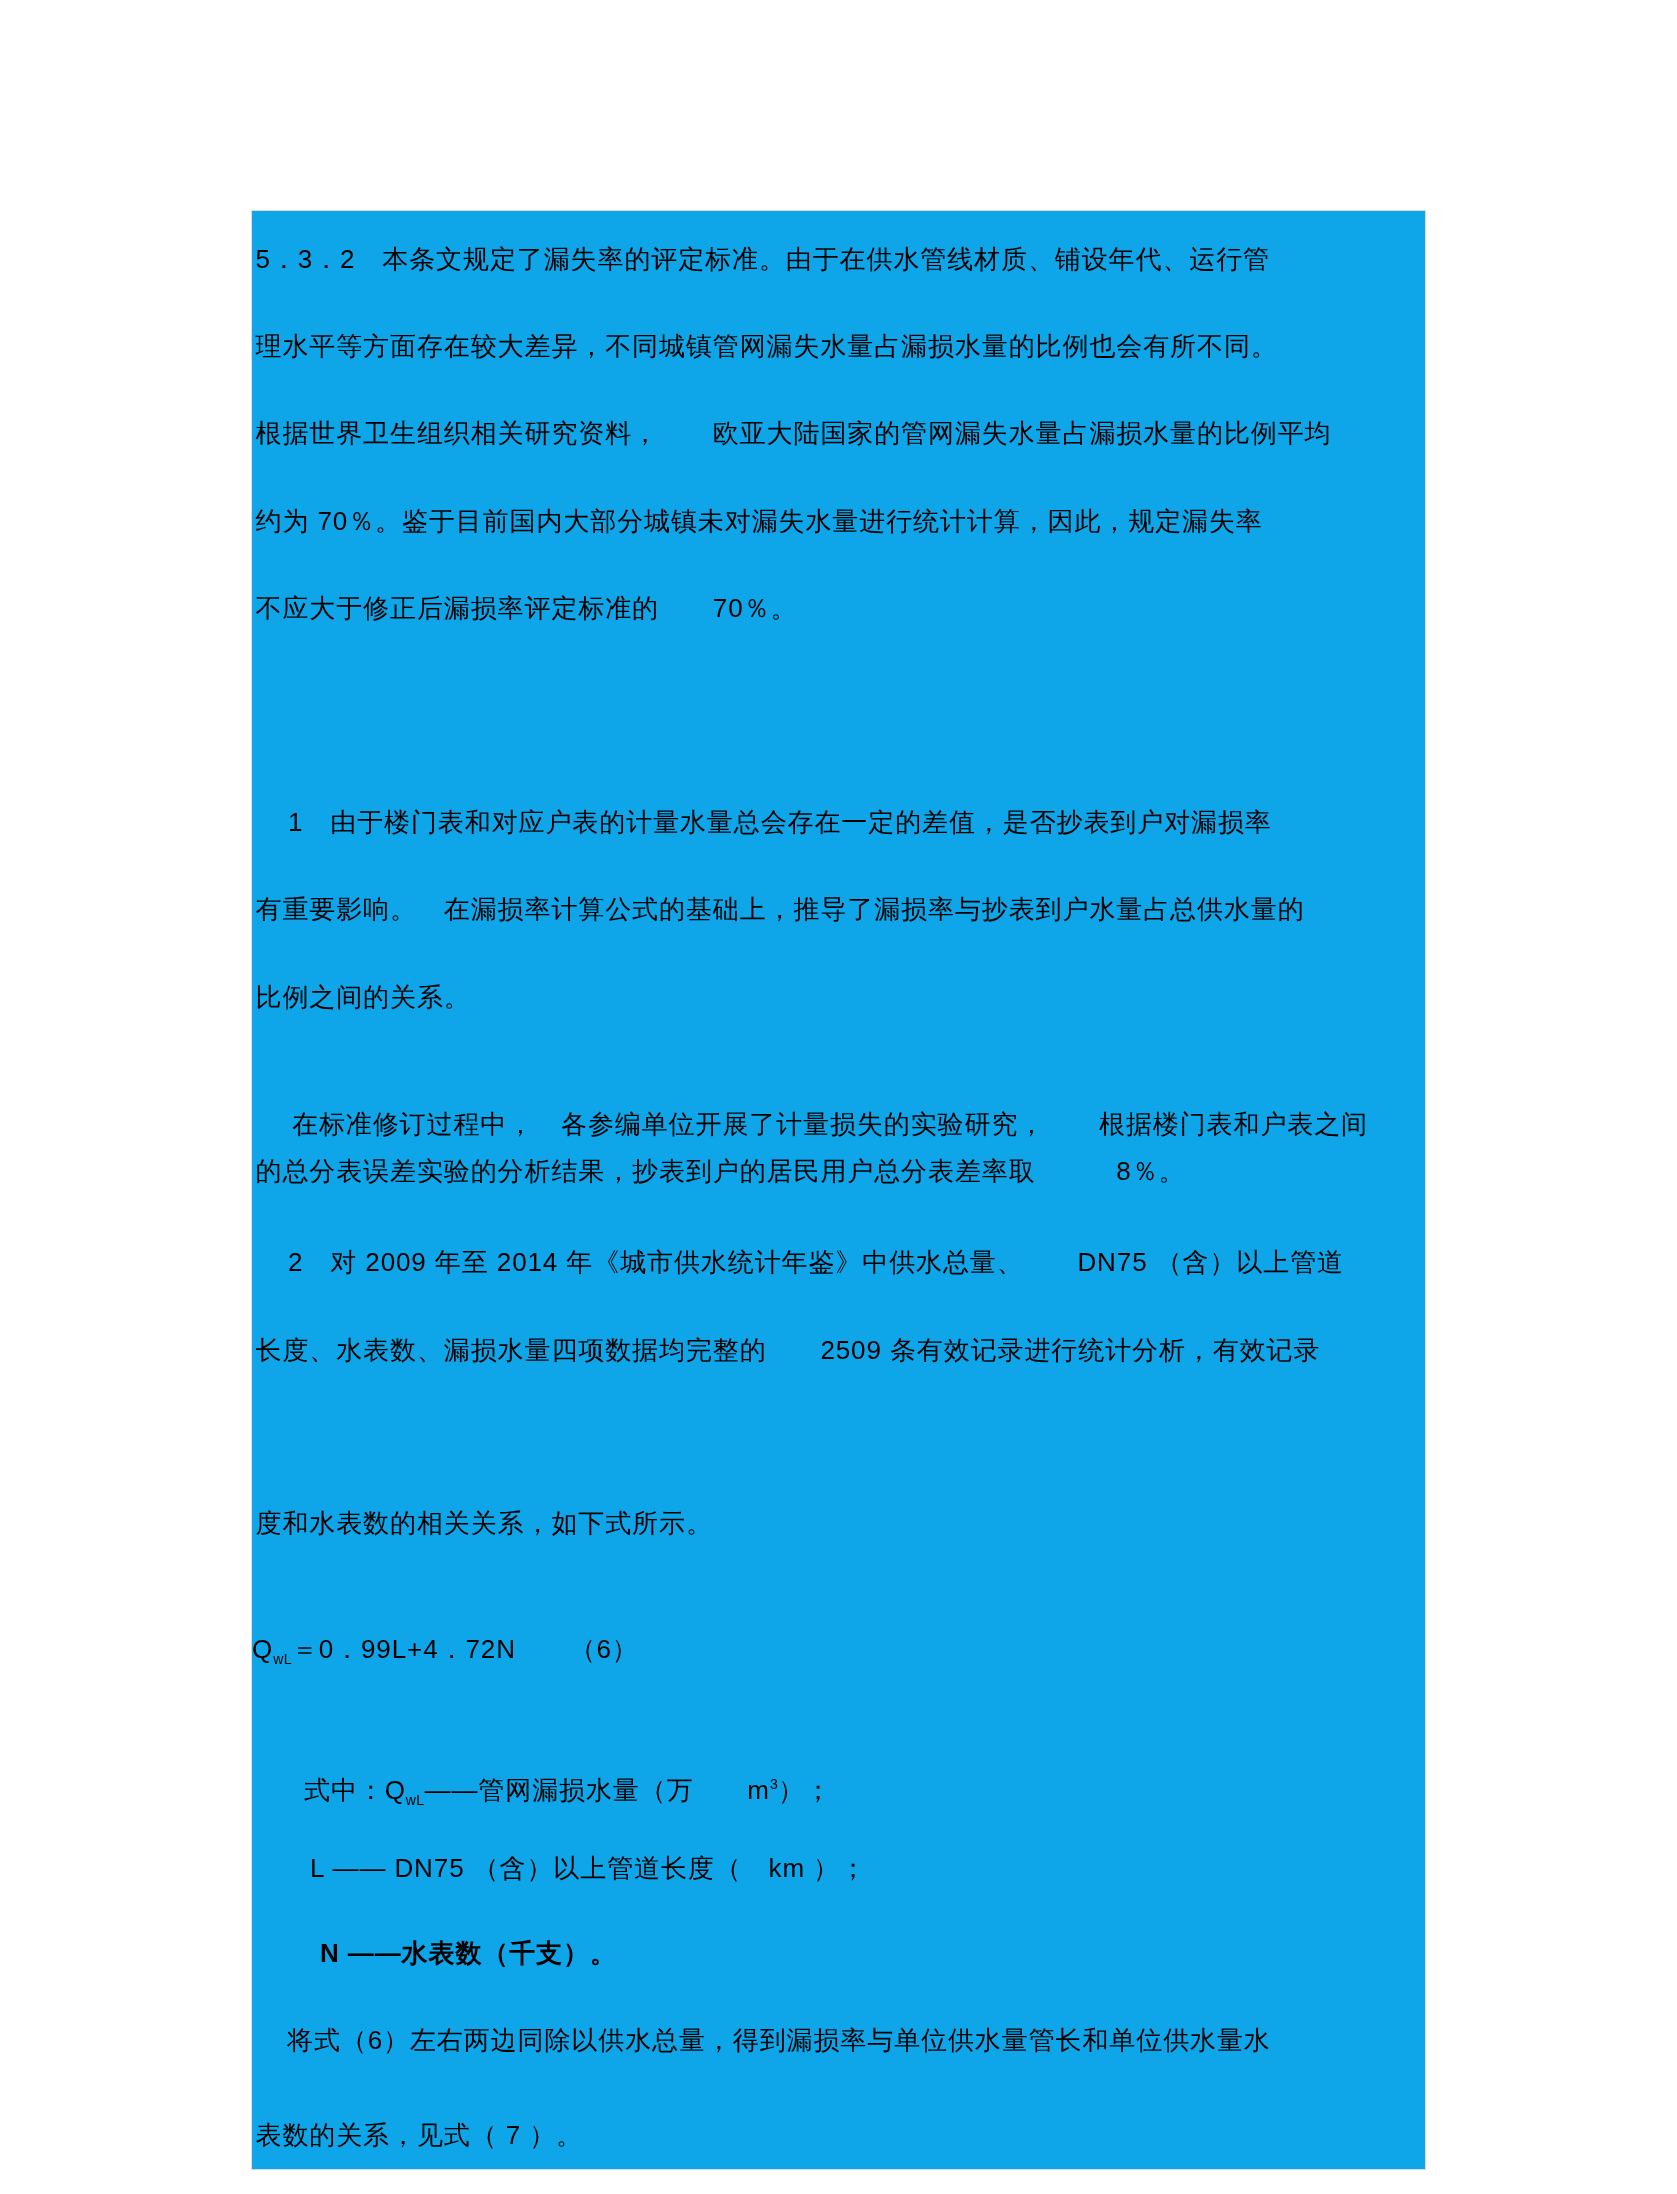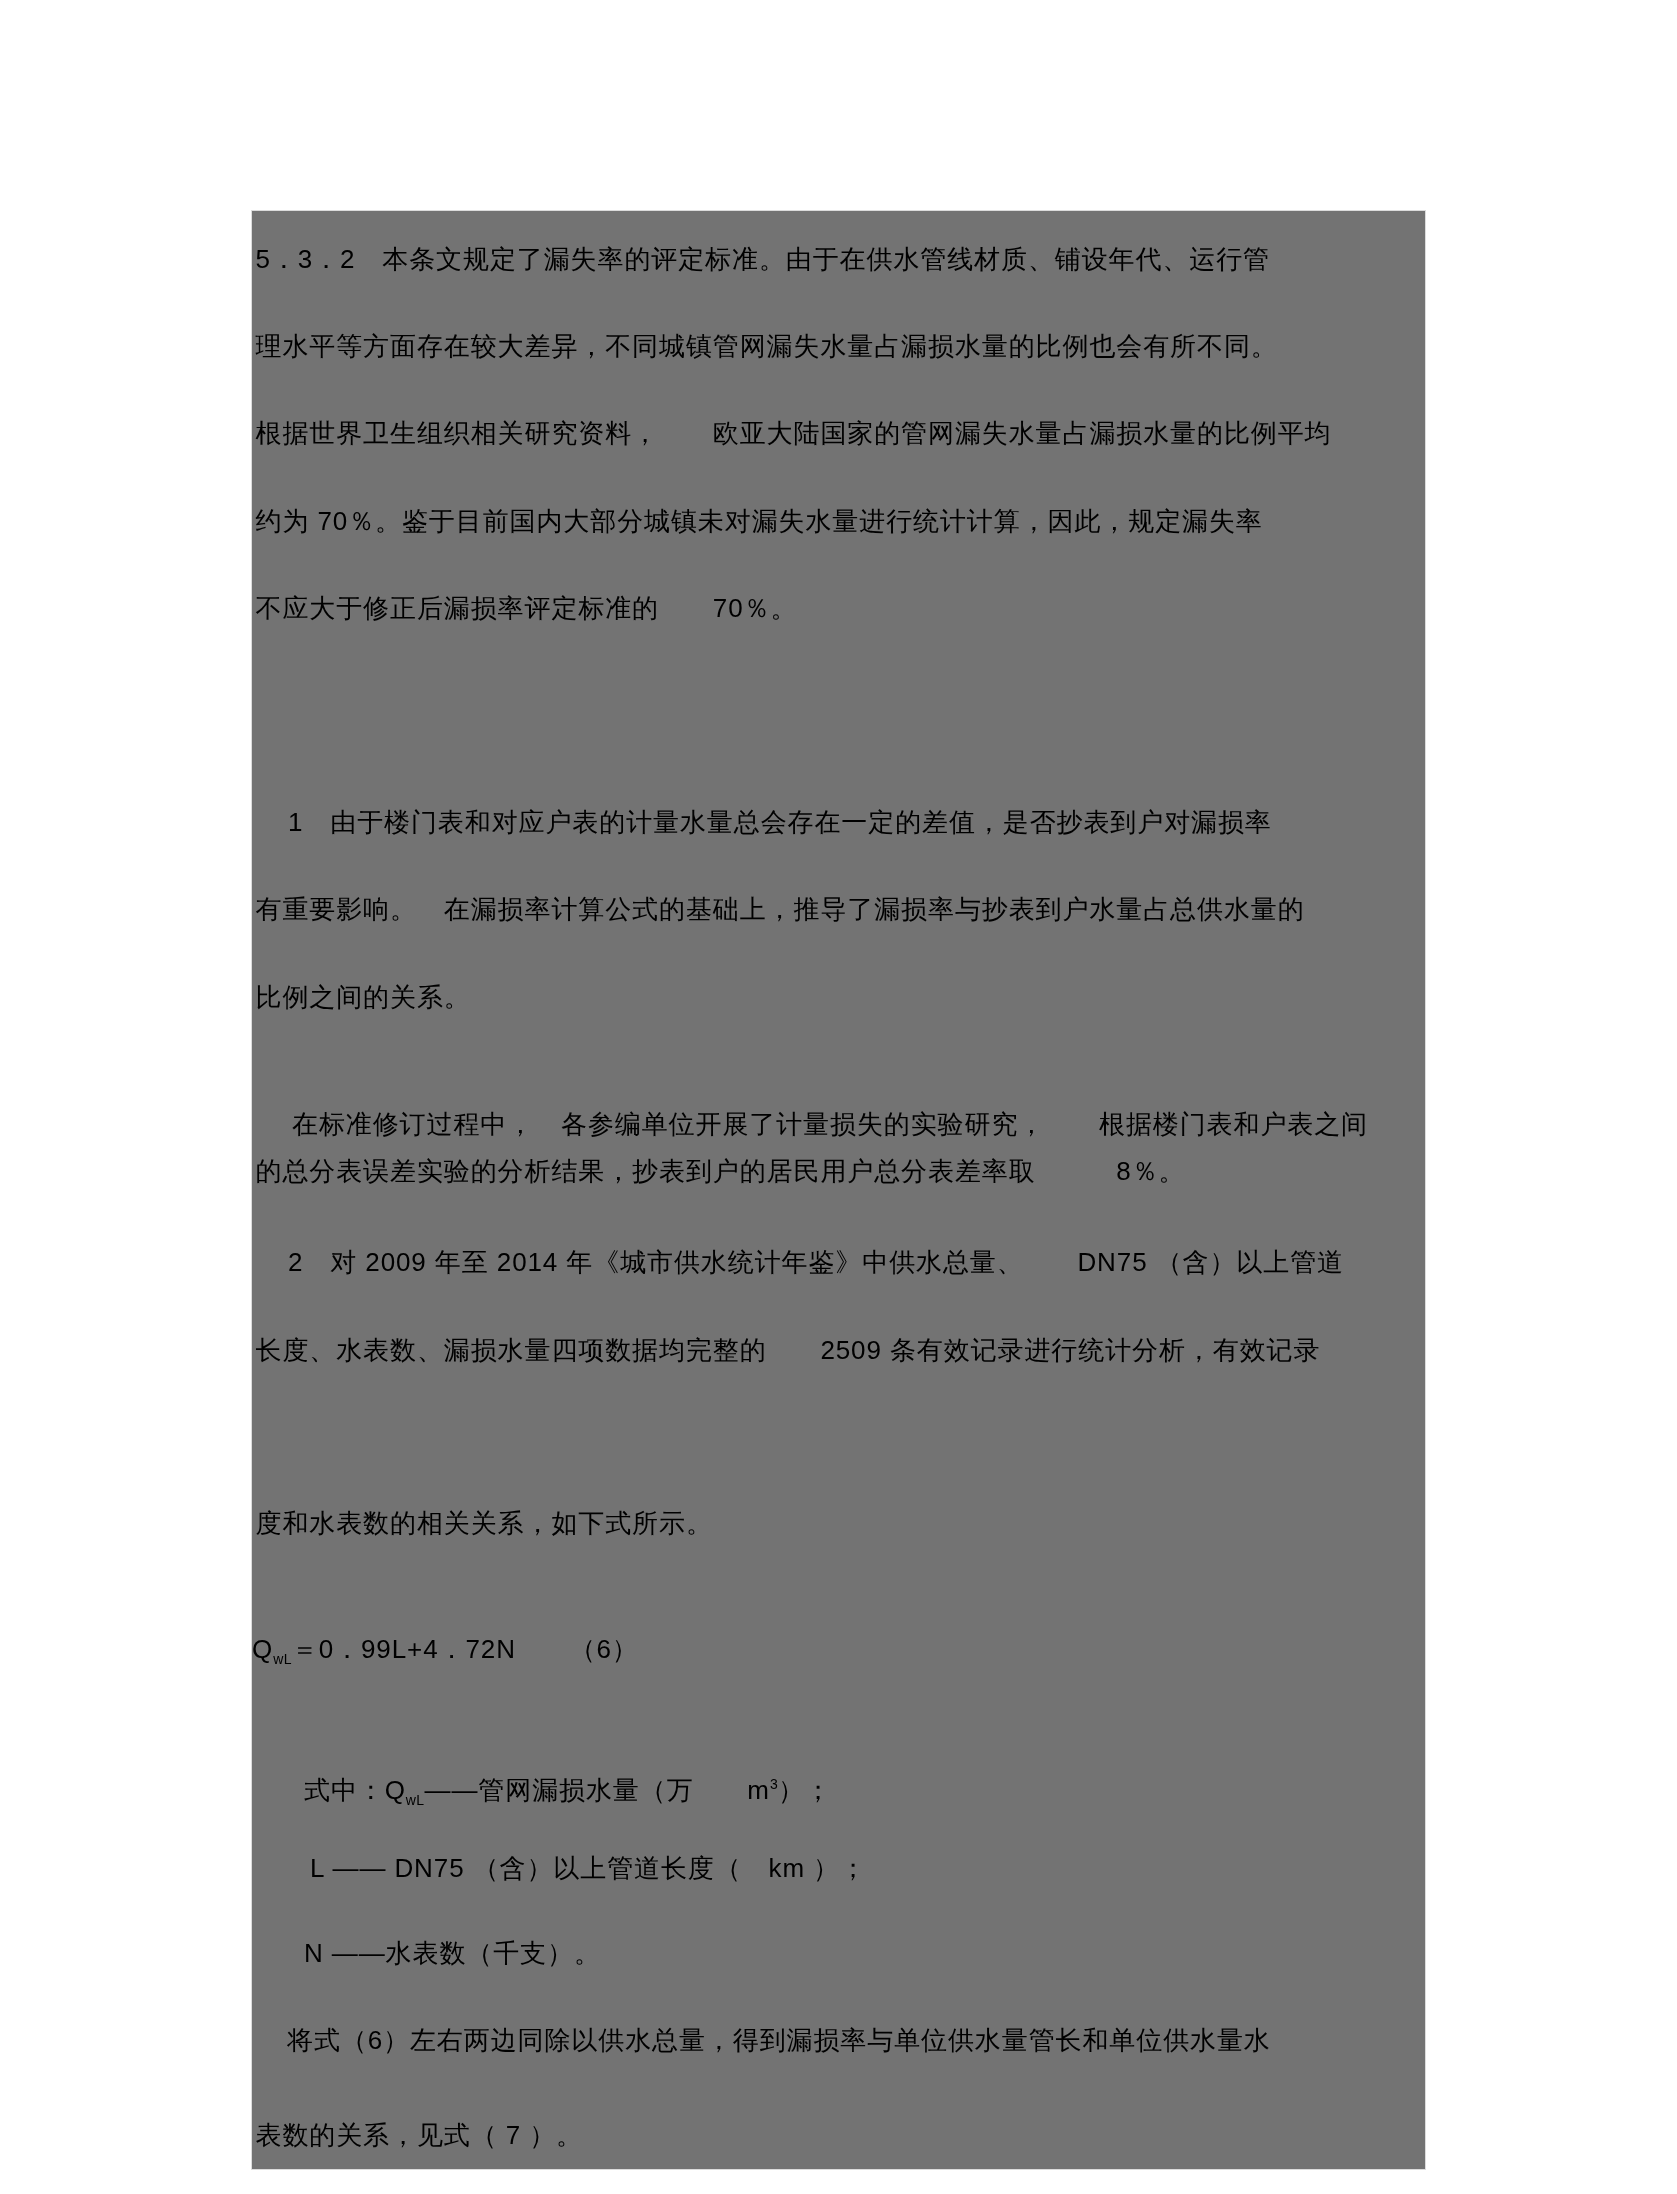--- a/index.html
+++ b/index.html
@@ -15,21 +15,21 @@
     color: #000000;
   }
   .page {
     position: absolute;
     left: 251px;
     top: 210px;
     width: 1175px;
     height: 1960px;
     box-sizing: border-box;
     border: 1.3px solid #dcdcdc;
-    background: #737373;
+    background: #0ea5e9;
   }
   .ln {
     position: absolute;
     font-size: 26px;
     line-height: 26px;
     letter-spacing: 0.9px;
     white-space: pre;
     color: #000000;
   }
   .ln-center {
@@ -62,17 +62,17 @@
   <div class="ln" style="top:947px; left:3.5px;">的总分表误差实验的分析结果，抄表到户的居民用户总分表差率取　　　8％。</div>
   <div class="ln" style="top:1038px; left:36px;">2　对 2009 年至 2014 年《城市供水统计年鉴》中供水总量、　　DN75 （含）以上管道</div>
   <div class="ln" style="top:1126px; left:3.5px;">长度、水表数、漏损水量四项数据均完整的　　2509 条有效记录进行统计分析，有效记录</div>
   <div class="ln" style="top:1299px; left:3.5px;">度和水表数的相关关系，如下式所示。</div>
 
   <div class="ln ln-center" style="top:1425px;"><span>Q</span><sub class="small">wL</sub><span>＝0．99L+4．72N　　</span><span>（6）</span></div>
 
   <div class="ln" style="top:1560px; left:52px;text-align:center;"><span>式中：Q</span><sub class="small">wL</sub><span>——管网漏损水量（万　　m</span><sup class="small">3</sup><span>）；</span></div>
 
   <div class="ln" style="top:1644px; left:58px;">L —— DN75 （含）以上管道长度（　km ）；</div>
-  <div class="ln" style="top:1729px; left:52px;">N ——水表数（千支）。</div>
+  <div class="ln" style="top:1729px; left:68px;font-weight:bold;">N ——水表数（千支）。</div>
   <div class="ln" style="top:1816px; left:35px;">将式（6）左右两边同除以供水总量，得到漏损率与单位供水量管长和单位供水量水</div>
   <div class="ln" style="top:1911px; left:3.5px;">表数的关系，见式（ 7 ）。</div>
 </div>
 
 
 </body></html>

